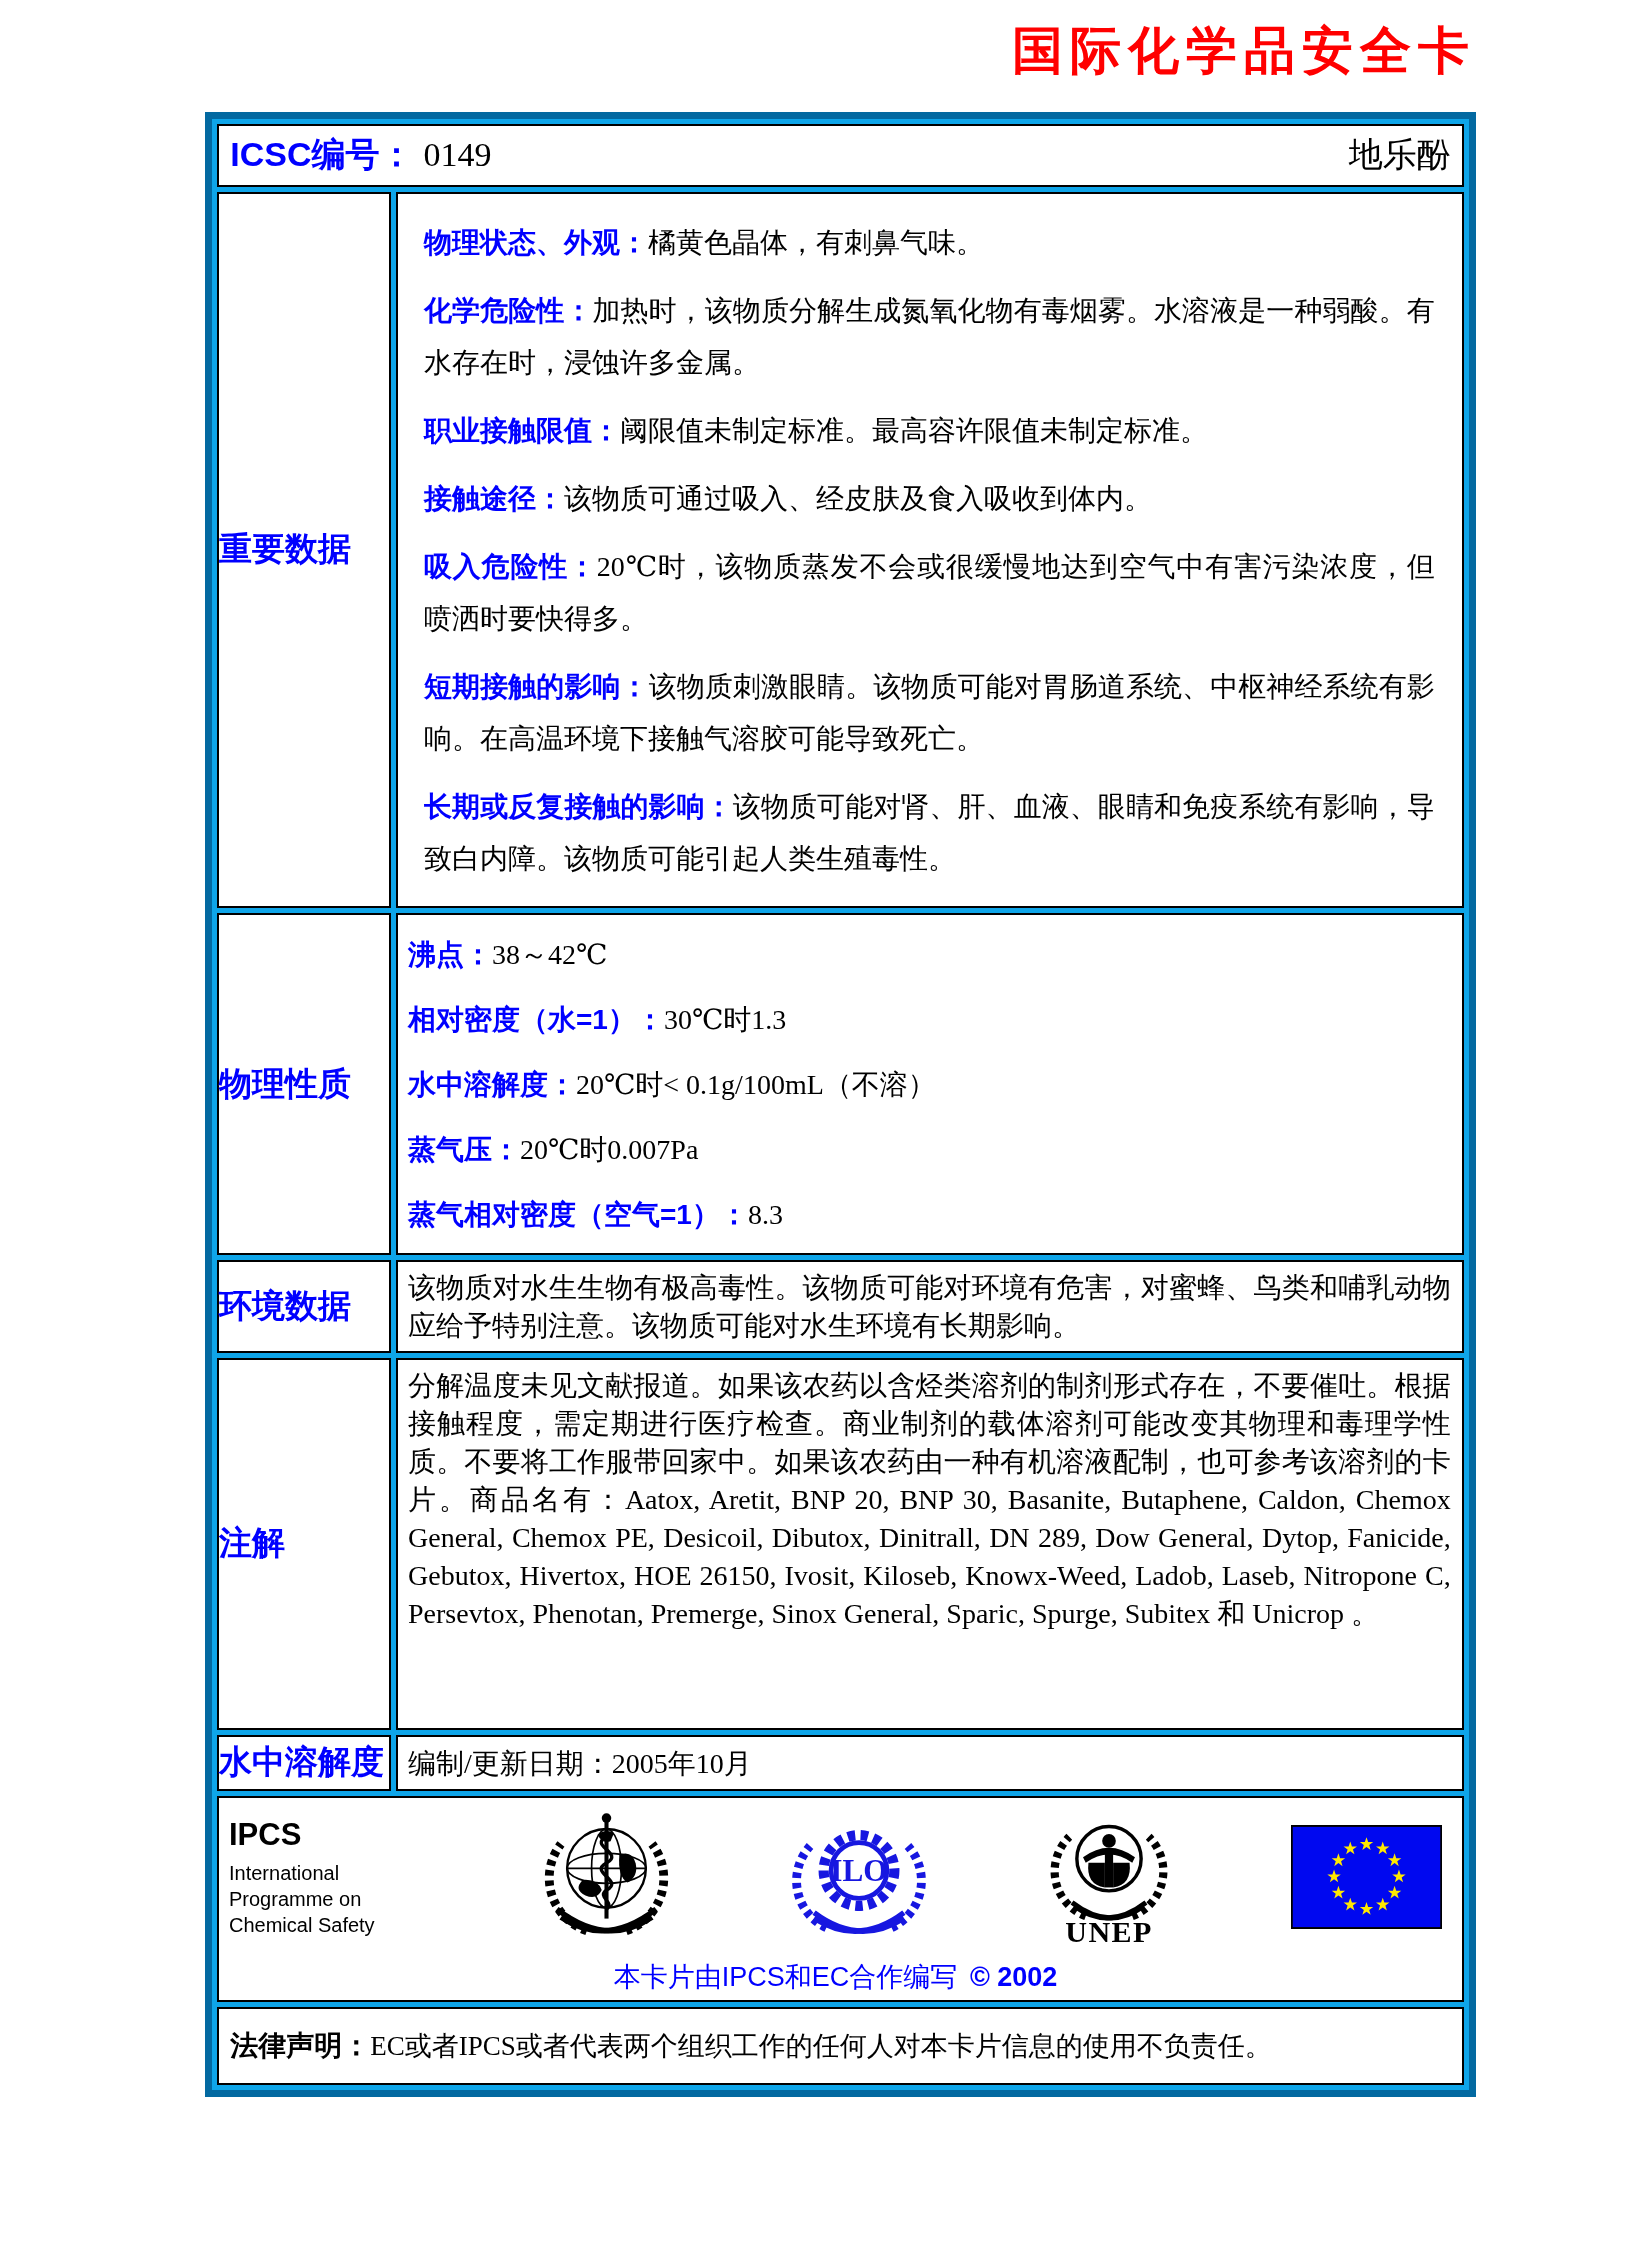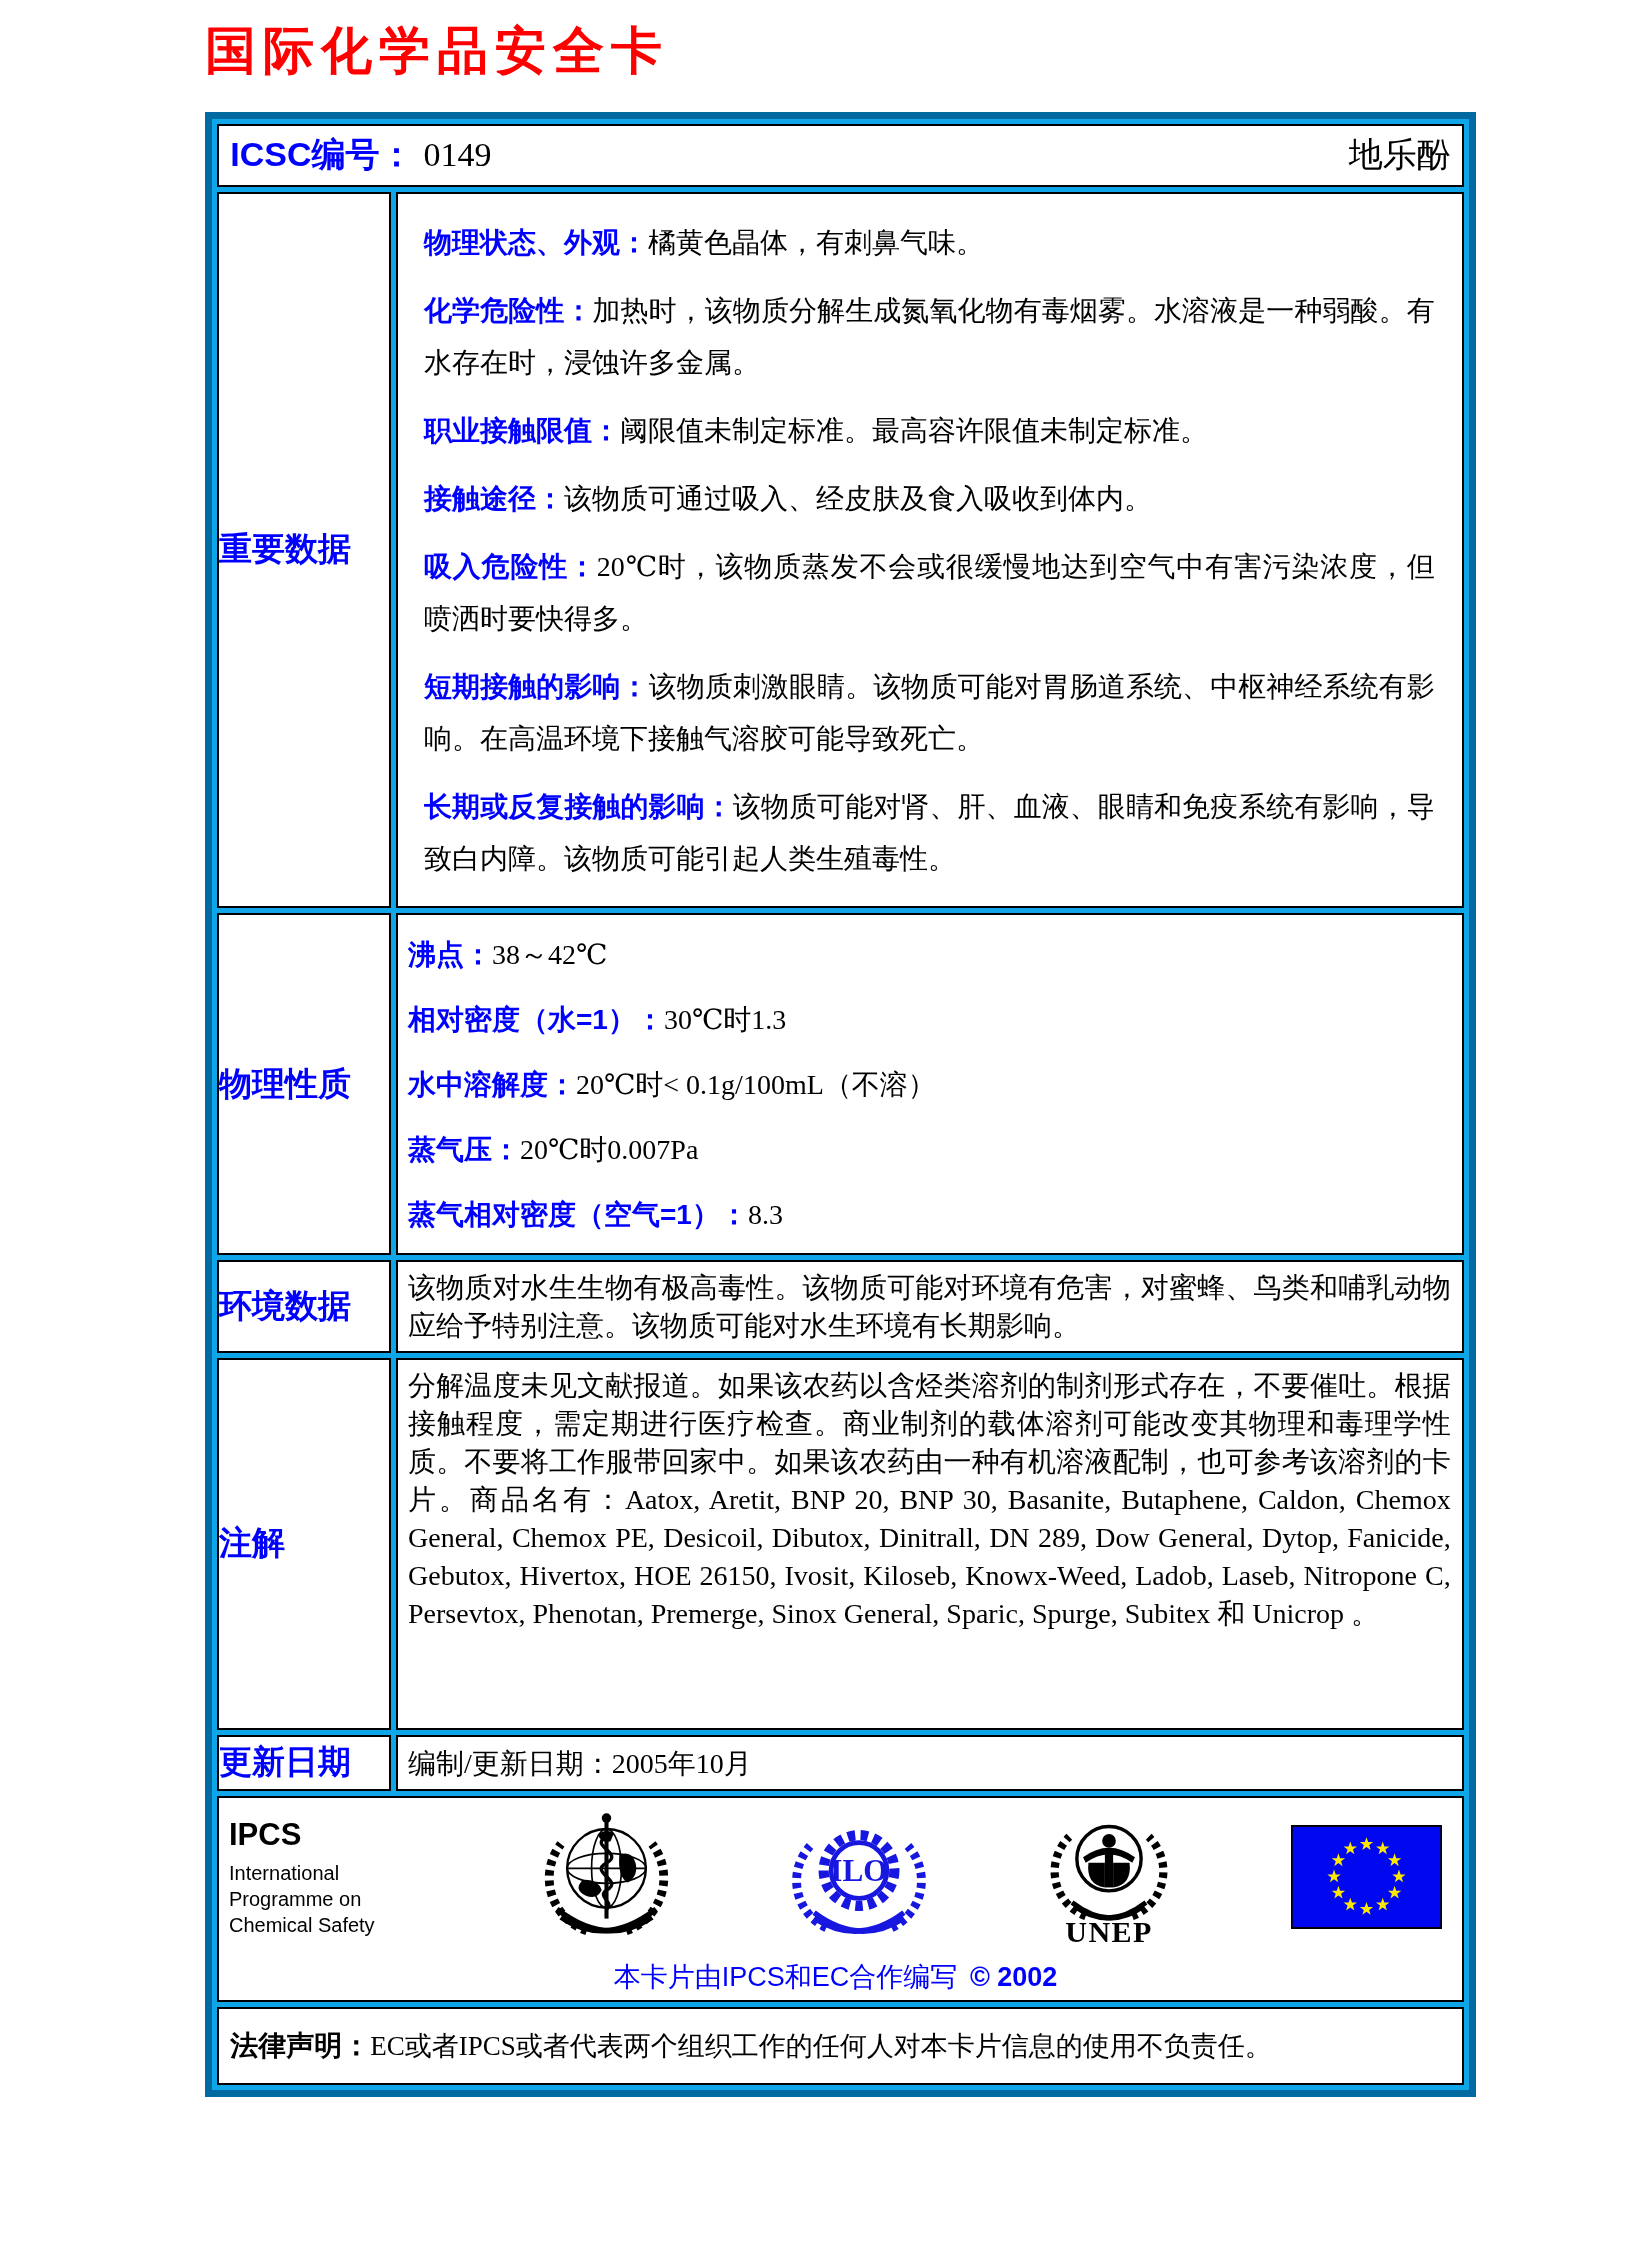--- a/index.html
+++ b/index.html
@@ -1,20 +1,20 @@
 <!DOCTYPE html>
 <html style="font-size:11.3px"><head>
 <meta charset="utf-8">
 <style>
   html,body{margin:0;padding:0;background:#ffffff;}
   body{width:1648px;height:2250px;font-family:"Liberation Serif","DejaVu Serif",serif;color:#000;}
   .page{padding-top:17px;}
   .card-wrap{width:1271px;margin-left:205px;}
   .title{font-family:"Liberation Sans","DejaVu Sans",sans-serif;font-weight:bold;color:#ff0000;
-         font-size:51px;letter-spacing:7px;text-align:left;margin:0 0 25.5px 0;}
+         font-size:51px;letter-spacing:7px;text-align:right;margin:0 0 25.5px 0;}
   table.card{width:1271px;border:7px solid #0369a1;border-collapse:separate;border-spacing:5px;background:#0ea5e9;}
   td.cell{border:2.8px solid #000;background:#fff;padding:0;}
   td.label-cell{width:170px;text-align:left;vertical-align:middle;}
   .side-label{font-family:"Liberation Sans","DejaVu Sans",sans-serif;font-weight:bold;color:#0000ff;font-size:33px;}
   td.content-cell{vertical-align:top;padding:7px 11.3px 5.7px 10px;}
   td.header-cell{vertical-align:middle;padding:0 11.3px;}
   .header-flex{display:flex;justify-content:space-between;align-items:center;font-size:34px;}
   .hlabel{font-family:"Liberation Sans","DejaVu Sans",sans-serif;font-weight:bold;color:#0000ff;}
   .hval{color:#000;margin-left:10px;}
   .hname{color:#000;}
@@ -99,21 +99,21 @@
         <td class="cell label-cell" style="height:368px">
           <span class="side-label">注解</span>
         </td>
         <td class="cell content-cell">
           <p class="plain-text">分解温度未见文献报道。如果该农药以含烃类溶剂的制剂形式存在，不要催吐。根据接触程度，需定期进行医疗检查。商业制剂的载体溶剂可能改变其物理和毒理学性质。不要将工作服带回家中。如果该农药由一种有机溶液配制，也可参考该溶剂的卡片。商品名有：Aatox, Aretit, BNP 20, BNP 30, Basanite, Butaphene, Caldon, Chemox General, Chemox PE, Desicoil, Dibutox, Dinitrall, DN 289, Dow General, Dytop, Fanicide, Gebutox, Hivertox, HOE 26150, Ivosit, Kiloseb, Knowx-Weed, Ladob, Laseb, Nitropone C, Persevtox, Phenotan, Premerge, Sinox General, Sparic, Spurge, Subitex 和 Unicrop 。</p>
         </td>
       </tr>
 
       <tr>
         <td class="cell label-cell" style="height:45px">
-          <span class="side-label">更新日期</span>
+          <span class="side-label">水中溶解度</span>
         </td>
         <td class="cell content-cell">
           <p class="additional-text">编制/更新日期：2005年10月</p>
         </td>
       </tr>
 
       <tr>
         <td class="cell logos-cell" colspan="2" style="height:191px">
           <div class="logos-row">
             <div class="ipcs-block">

